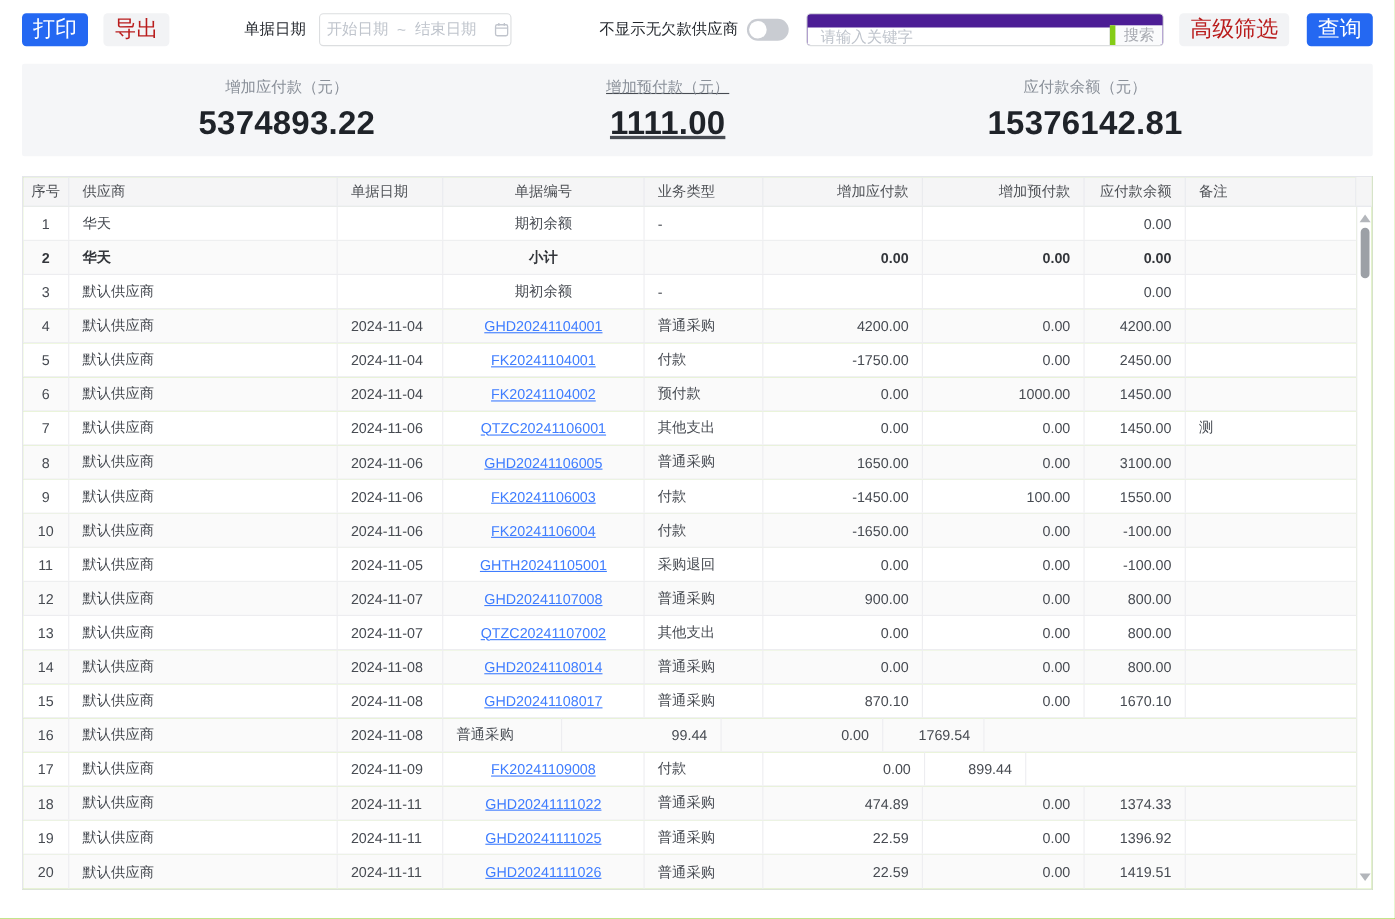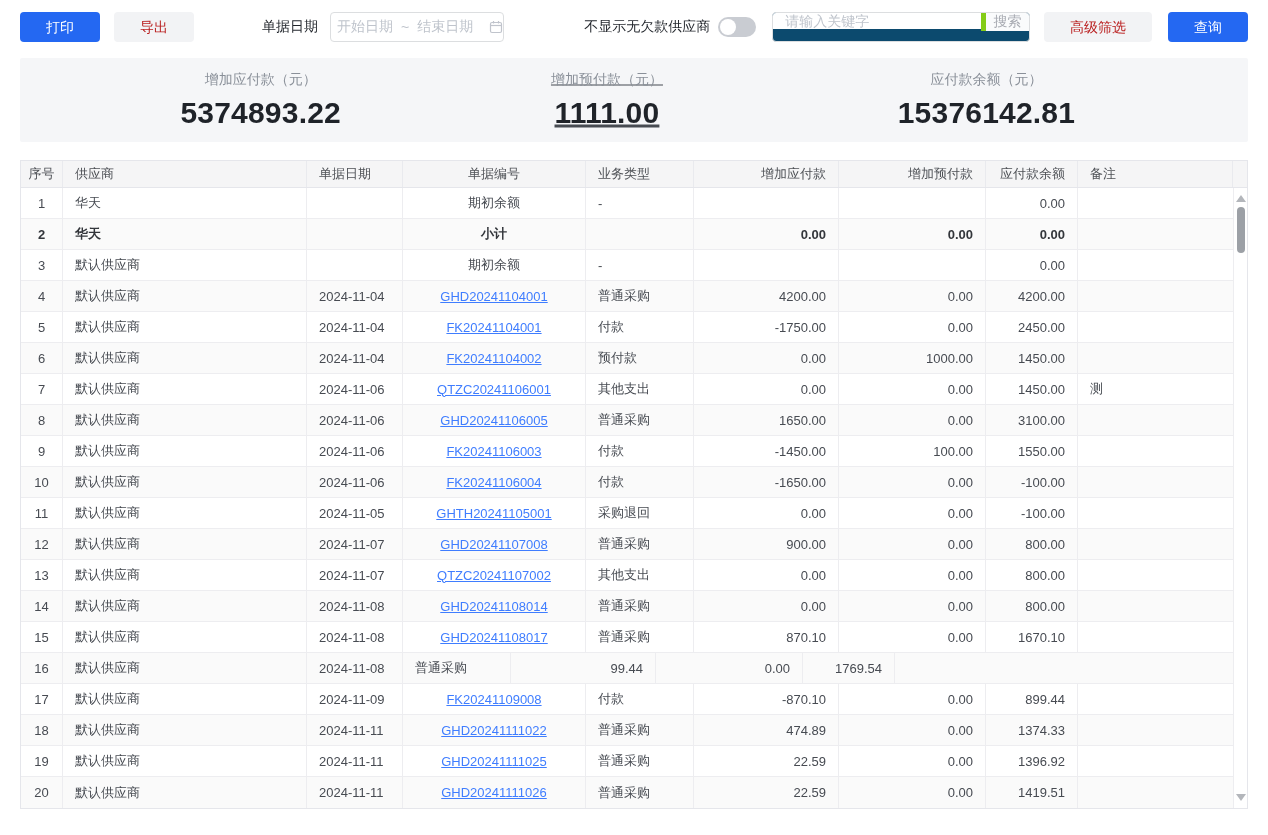--- a/index.html
+++ b/index.html
@@ -12,23 +12,23 @@
   }
 
   
   .toolbar {
     display: flex; align-items: center;
     height: 30px; margin: 12px 20px 0 20px;
     font-size: 14px; color: #1f2329;
     white-space: nowrap;
   }
   .btn {
-    height: 30px; padding: 0 26px;
+    height: 30px; padding: 0 10px;
     border: none; border-radius: 4px;
-    font-size: 14px; font-family: inherit;
+    font-size: 20px; font-family: inherit;
     cursor: pointer; line-height: 30px;
   }
   .btn-primary { background: #2468f2; color: #fff; }
   .btn-default { background: #f2f3f5; color: #b91c1c; }
   .tb-label { color: #1f2329; }
   .lbl-date { margin-left: 68px; }
   .date-range {
     margin-left: 12px;
     width: 184px; height: 30px;
     border: 1px solid #dcdee0; border-radius: 4px;
@@ -46,24 +46,24 @@
     background: #c9ccd2; position: relative; cursor: pointer;
     flex: none;
   }
   .toggle .knob {
     position: absolute; left: 2px; top: 2px;
     width: 16px; height: 16px; border-radius: 50%;
     background: #fff;
   }
   .search-group {
     margin-left: 16px;
-    display: flex; align-items: flex-start;
+    display: flex; align-items: flex-end;
     width: 342px; height: 30px;
     border: 1px solid #dcdee0; border-radius: 4px;
-    overflow: hidden; background: #0c4a6e;
+    overflow: hidden; background: #4c1d95;
   }
   .search-group input {
     flex: 1; border: none; outline: none;
     padding: 0 12px; font-size: 14px; font-family: inherit;
     color: #1f2329;
   }
   .search-group input::placeholder { color: #bfc4cc; }
   .search-btn {
     width: 48px; border: none; border-left: 5px solid #84cc16;
     background: #fafbfc; color: #a8abb2;
@@ -417,21 +417,20 @@
         <div class="cell c8 a-left"></div>
       </div>
       <div class="trow">
         <div class="cell c0 a-center">17</div>
         <div class="cell c1 a-left">默认供应商</div>
         <div class="cell c2 a-left">2024-11-09</div>
         <div class="cell c3 a-center">
           <a class="doc-link">FK20241109008</a>
         </div>
         <div class="cell c4 a-left">付款</div>
-        <div class="cell c5 a-right">-870.10</div>
         <div class="cell c6 a-right">0.00</div>
         <div class="cell c7 a-right">899.44</div>
         <div class="cell c8 a-left"></div>
       </div>
       <div class="trow striped">
         <div class="cell c0 a-center">18</div>
         <div class="cell c1 a-left">默认供应商</div>
         <div class="cell c2 a-left">2024-11-11</div>
         <div class="cell c3 a-center">
           <a class="doc-link">GHD20241111022</a>

